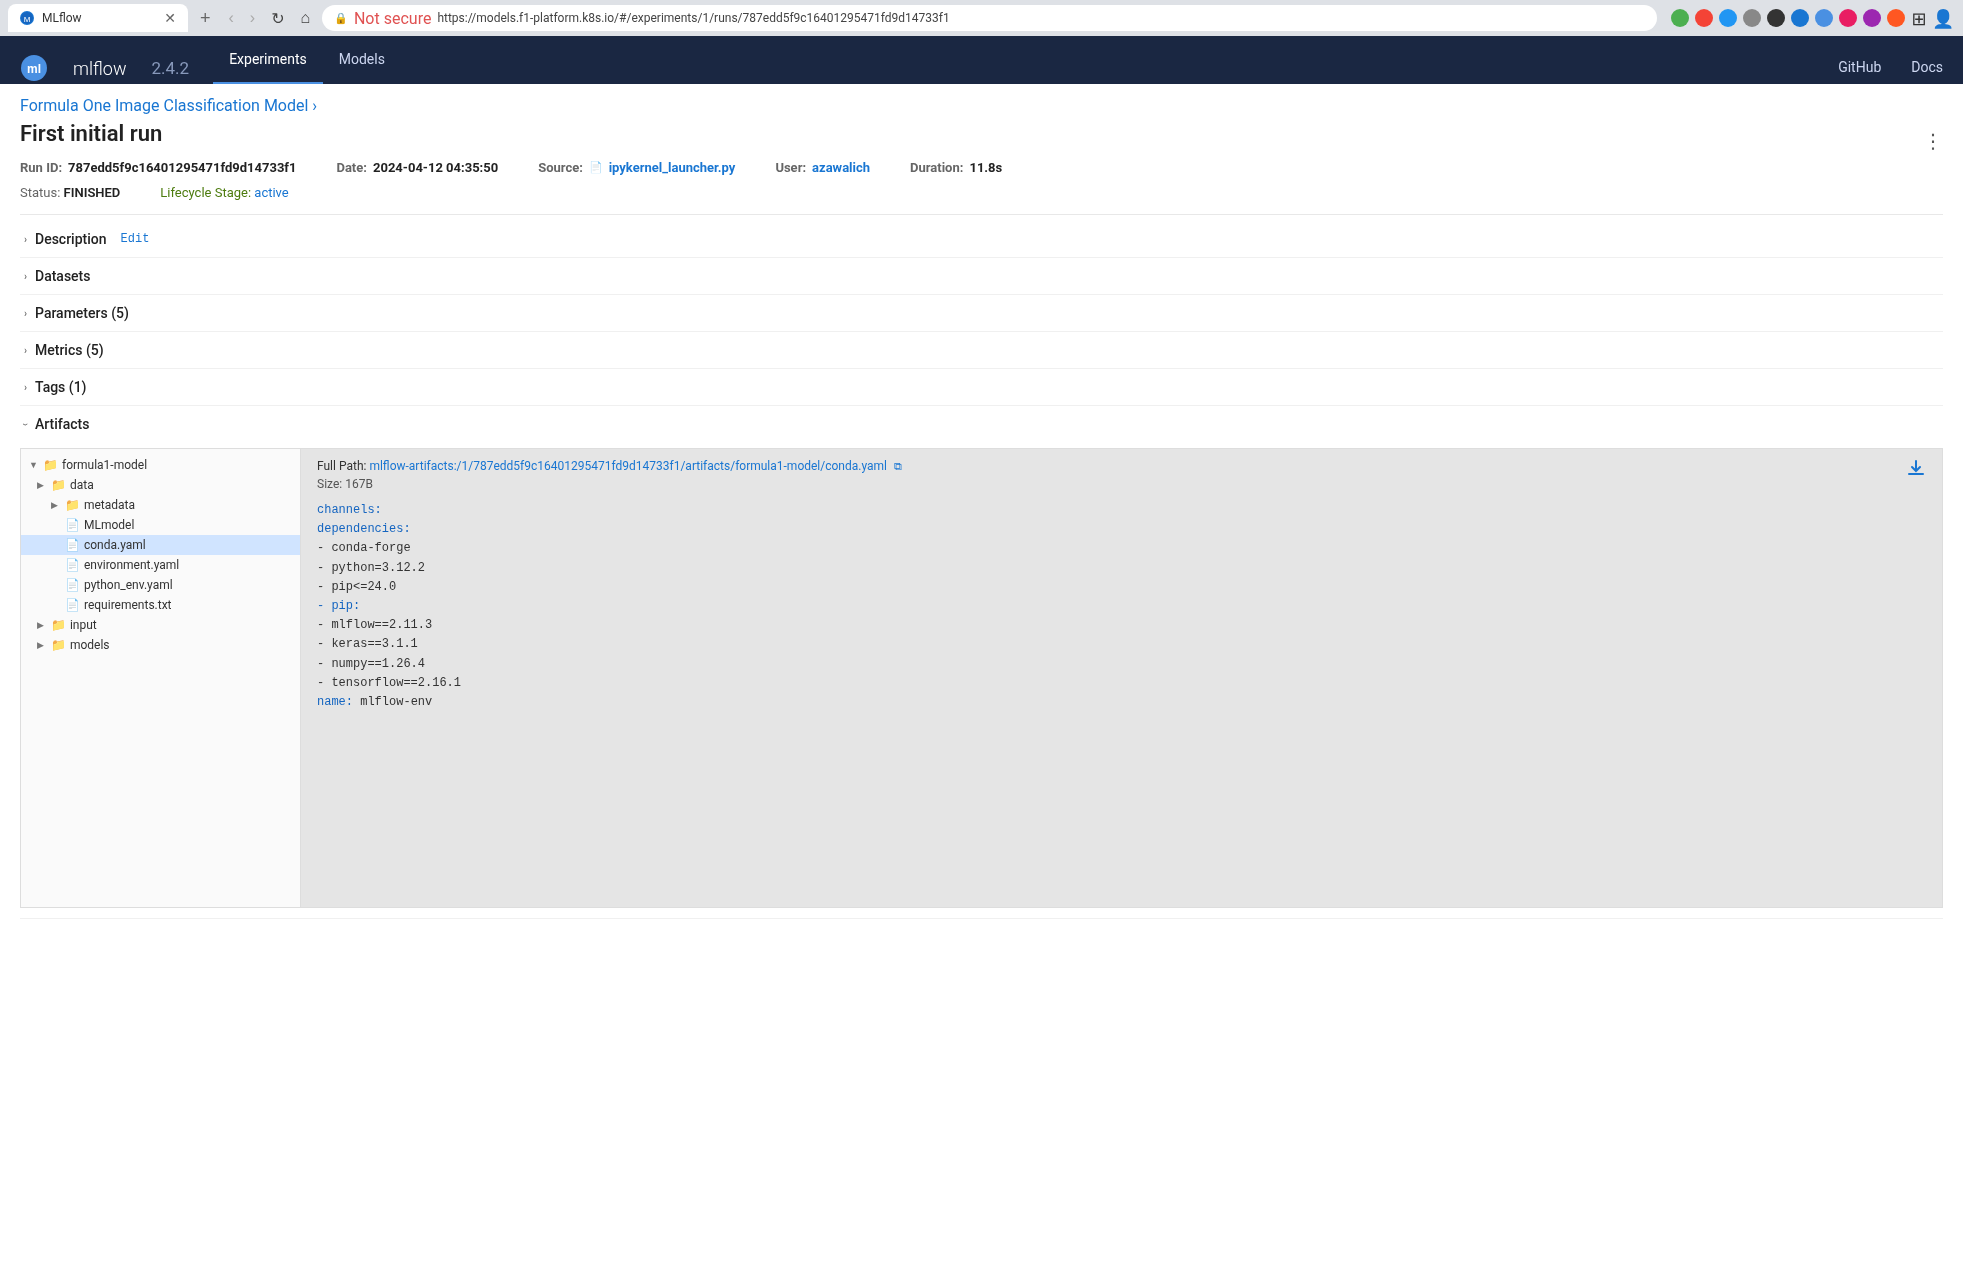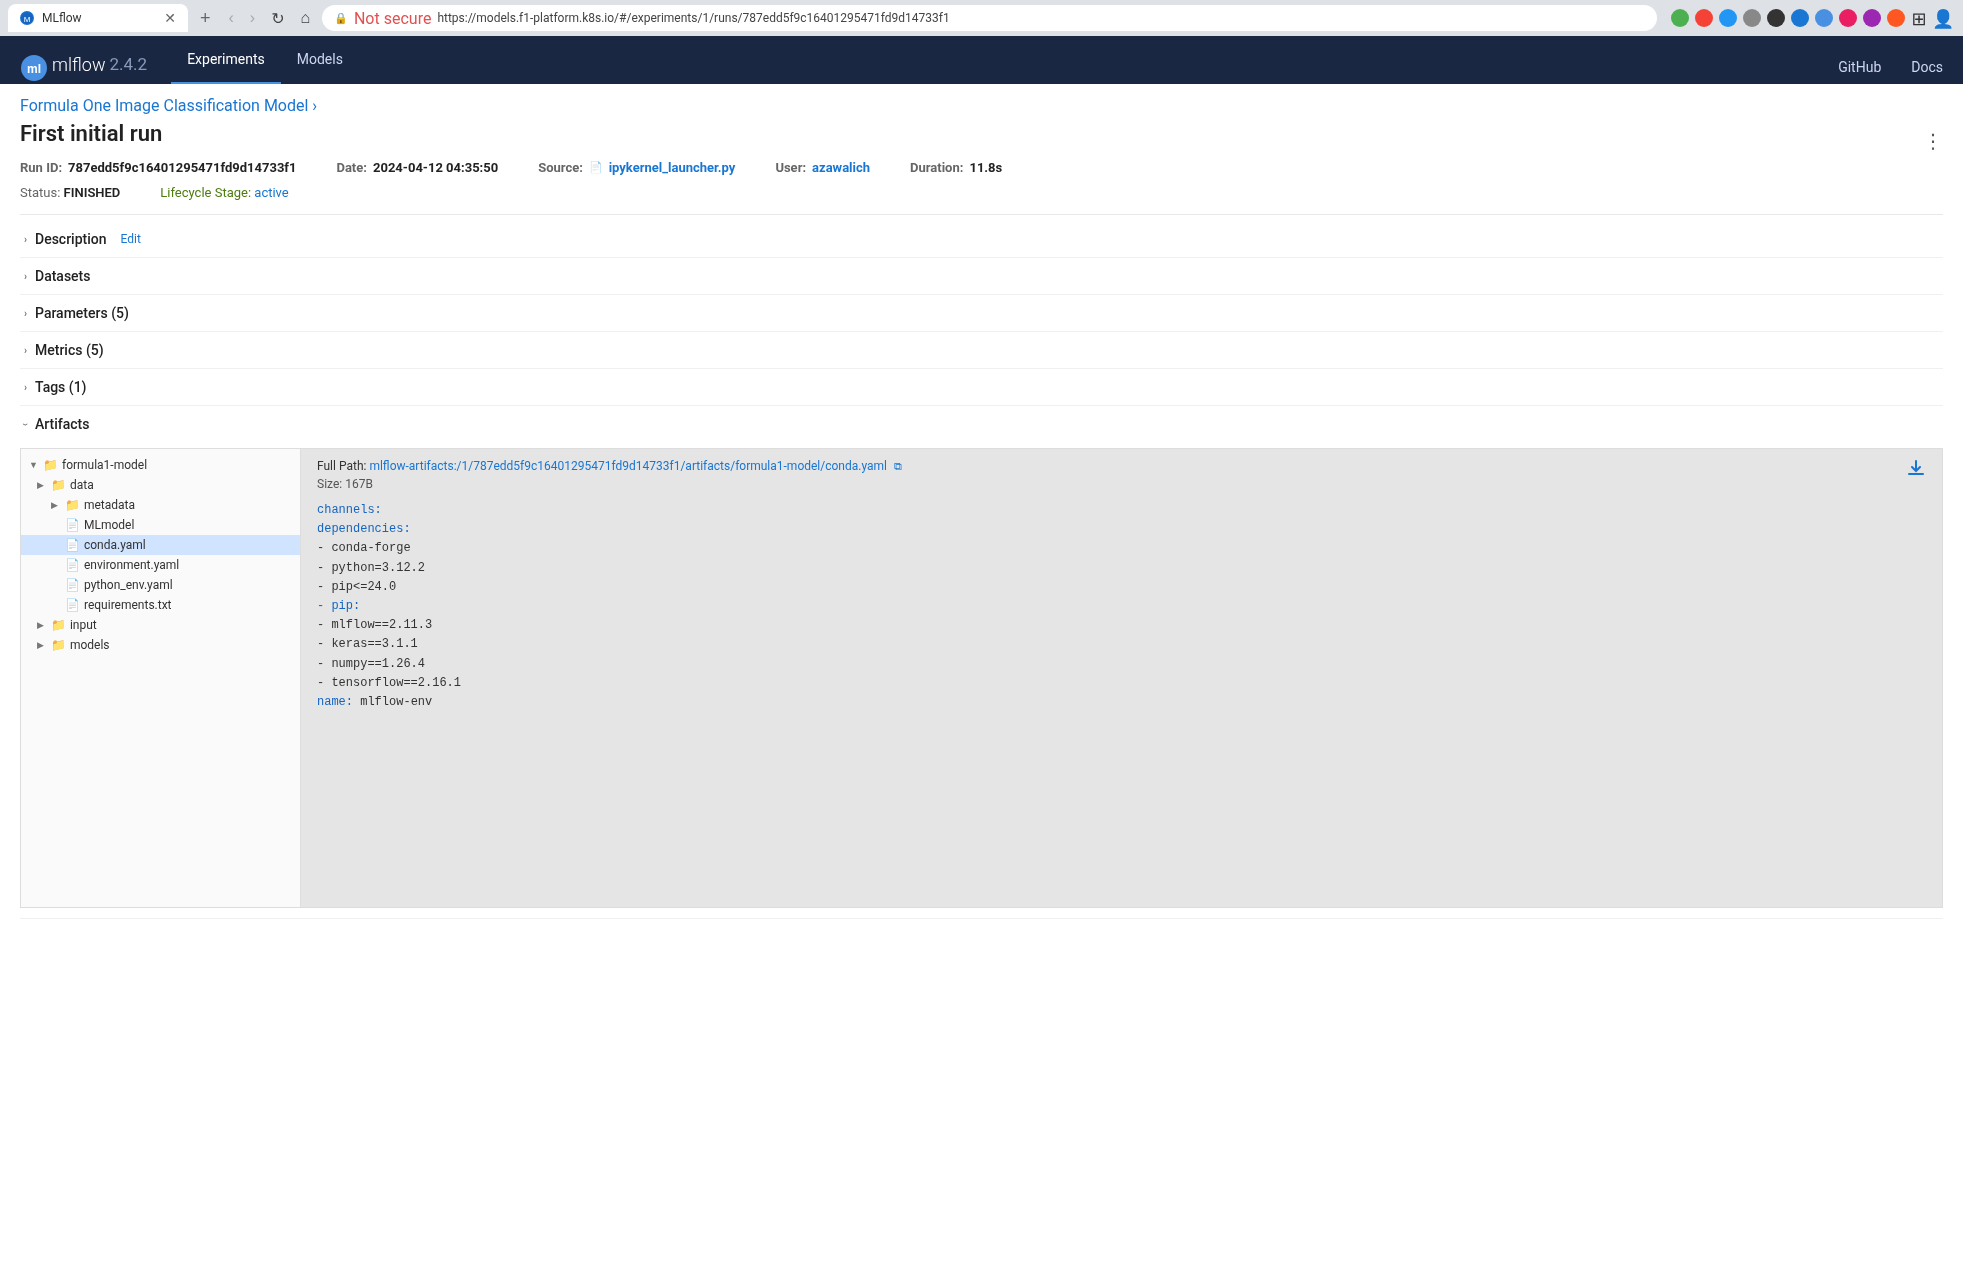--- a/index.html
+++ b/index.html
@@ -14,21 +14,21 @@
     .nav-buttons { display: flex; gap: 4px; align-items: center; }
     .nav-btn { background: none; border: none; cursor: pointer; color: #444; font-size: 16px; padding: 2px 6px; }
     .nav-btn:disabled { color: #aaa; cursor: default; }
     .address-bar-wrap { flex: 1; background: #fff; border-radius: 20px; height: 26px; display: flex; align-items: center; padding: 0 12px; gap: 6px; font-size: 12px; }
     .lock-icon { color: #e05252; font-size: 11px; }
     .address-text { color: #444; font-size: 12px; }
     .browser-actions { display: flex; gap: 6px; align-items: center; margin-left: 8px; }
 
     
     .mlflow-header { background: #1a2742; height: 48px; display: flex; align-items: center; padding: 0 20px; gap: 24px; }
-    .mlflow-logo { display: flex; gap: 4px; margin-top: 16px; }
+    .mlflow-logo { display: flex; align-items: center; gap: 25px; margin-top: 16px; }
     .mlflow-logo-icon { width: 28px; height: 28px; }
     .mlflow-version { color: #8899bb; font-size: 17px; }
     .mlflow-nav { display: flex; gap: 0; align-items: center; height: 100%; }
     .mlflow-nav-item { color: #ccd6f0; font-size: 14px; padding: 0 16px; height: 100%; display: flex; align-items: center; cursor: pointer; border-bottom: 2px solid transparent; }
     .mlflow-nav-item.active { color: #fff; border-bottom: 2px solid #4a90e2; }
     .mlflow-nav-right { display: flex; gap: 30px; align-items: center; margin-left: auto; margin-top: 14px; }
     .mlflow-nav-right a { color: #ccd6f0; font-size: 14px; text-decoration: none; }
 
     
     .main-content { padding: 12px 20px; }
@@ -54,21 +54,21 @@
     .lifecycle-value { color: #1976d2; }
 
     .divider { border: none; border-top: 1px solid #e8e8e8; margin: 6px 0; }
 
     
     .section { border-bottom: 1px solid #f0f0f0; }
     .section-header { display: flex; align-items: center; gap: 8px; padding: 10px 4px; cursor: pointer; user-select: none; }
     .section-chevron { font-size: 10px; color: #555; transition: transform 0.2s; }
     .section-chevron.open { transform: rotate(90deg); }
     .section-title { font-size: 14px; font-weight: 500; color: #222; }
-    .section-edit { font-size: 12px; color: #1976d2; cursor: pointer; margin-left: 6px; }
+    .section-edit { font-size: 12px; color: #1976d2; cursor: pointer; margin-left: 6px; font-family: Liberation Mono, monospace; }
 
     
     .artifacts-container { display: flex; min-height: 460px; border: 1px solid #ddd; margin: 6px 0 10px 0; }
     .artifacts-tree { width: 280px; border-right: 1px solid #ddd; overflow-y: auto; padding: 6px 0; font-size: 12px; background: #fafafa; }
     .tree-item { display: flex; align-items: center; gap: 4px; padding: 3px 8px; cursor: pointer; white-space: nowrap; }
     .tree-item.selected { background: #d0e4ff; }
     .tree-indent-1 { padding-left: 16px; }
     .tree-indent-2 { padding-left: 30px; }
     .tree-folder-icon { color: #e6a817; }
     .tree-file-icon { color: #888; }

